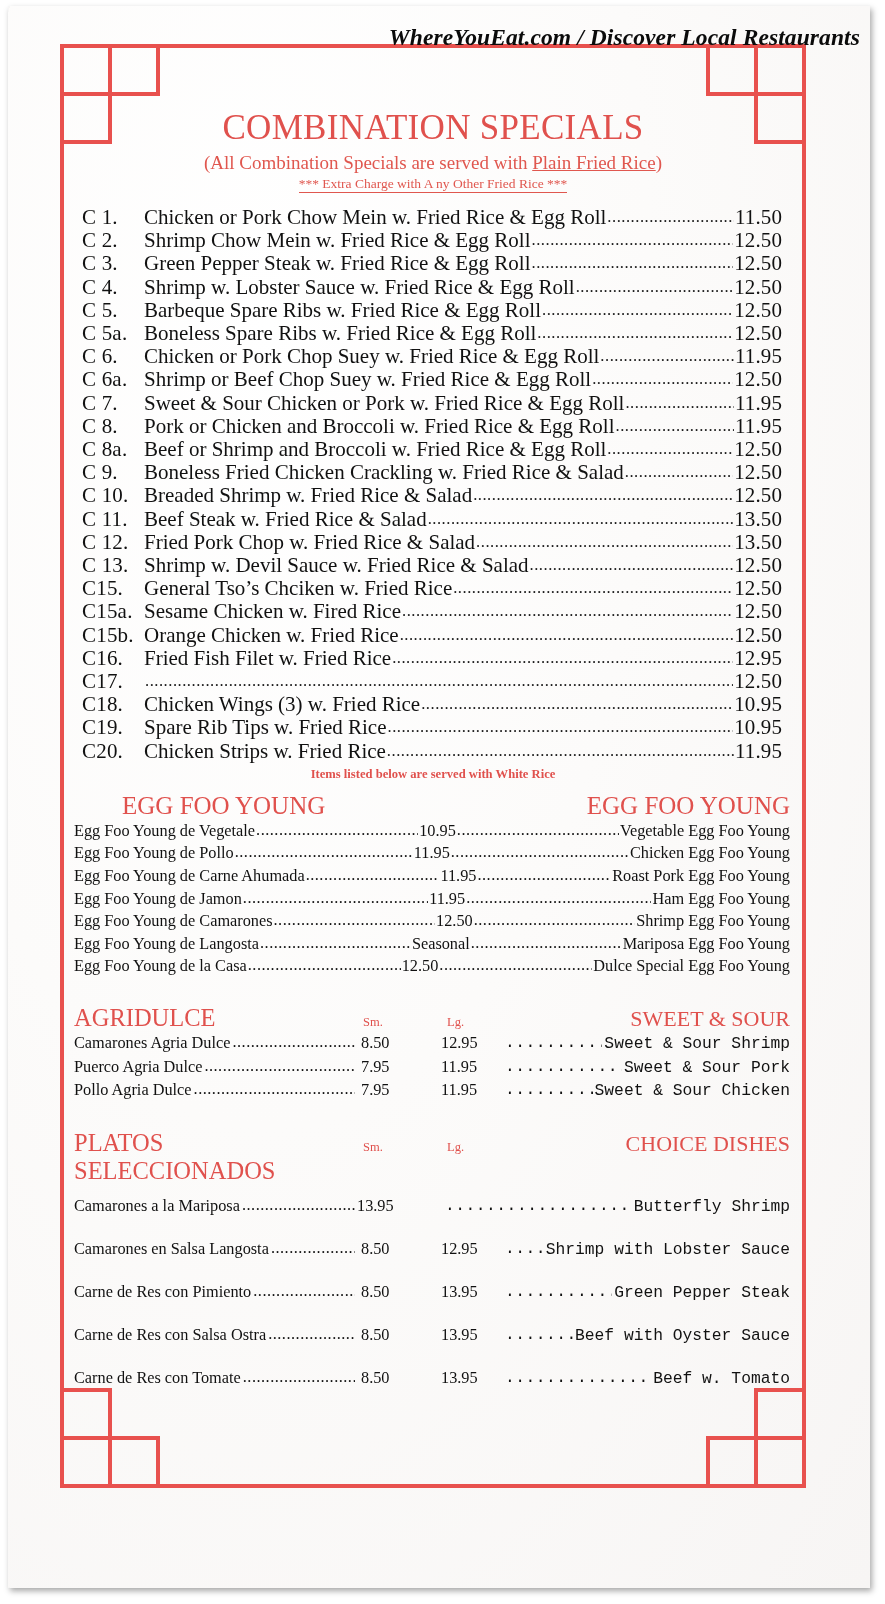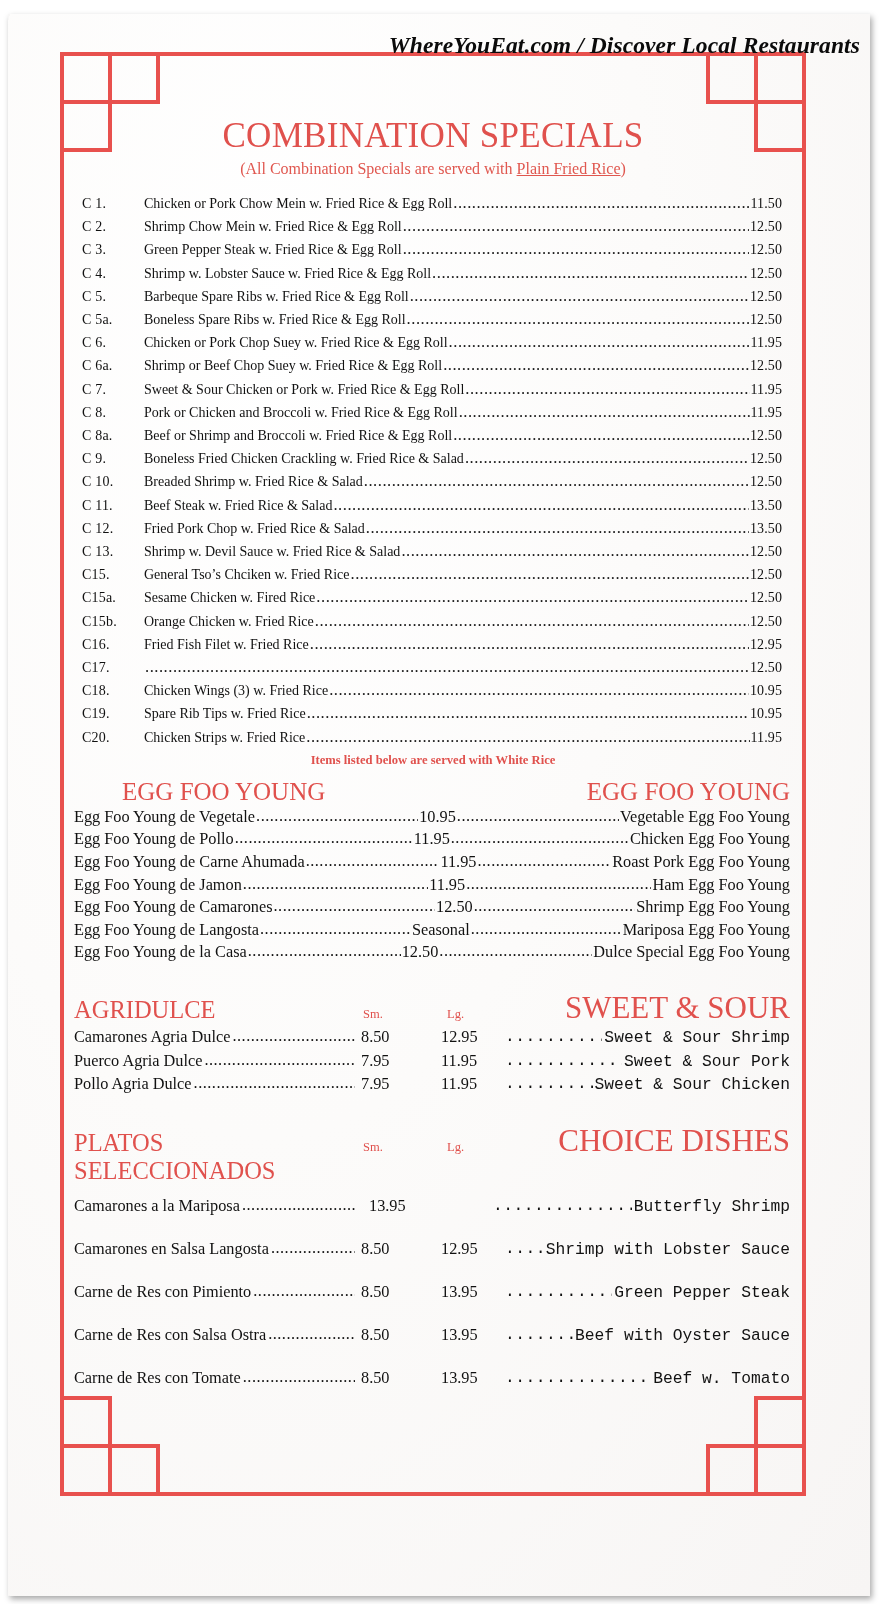--- a/index.html
+++ b/index.html
@@ -6,21 +6,21 @@
   body{
     width:885px;height:1604px;
     background:#ffffff;
     font-family:"Liberation Serif", serif;
     overflow:hidden;
     position:relative;
   }
   
   #page{
     position:absolute;
-    left:8px; top:14px;
+    left:8px; top:6px;
     width:862px; height:1582px;
     background:
       radial-gradient(ellipse at 30% 20%, #ffffff 0%, #fcfbfa 45%, #f7f5f4 100%);
     box-shadow:2px 3px 6px rgba(0,0,0,.35);
     overflow:hidden;
   }
   #paper-noise{
     position:absolute;inset:0;
     background:
       linear-gradient(105deg, rgba(0,0,0,.018) 0 2px, rgba(0,0,0,0) 2px 9px),
@@ -61,21 +61,21 @@
     font-size:35px;
     letter-spacing:.3px;
     font-weight:normal;
     margin:0;
     padding-top:64px;
     font-family:"Liberation Serif", serif;
   }
   .sec-sub{
     text-align:center;
     color:#e0574f;
-    font-size:16px;
+    font-size:19px;
     margin-top:4px;
     font-family:"Liberation Serif", serif;
   }
   .sec-sub u{text-decoration:underline;}
   .sec-sub2{
     text-align:center;
     color:#e0574f;
     font-size:13.5px;
     margin-top:2px;
     font-family:"Liberation Serif", serif;
@@ -84,21 +84,21 @@
 
   
   #combo-list{
     margin:14px 0 0 0;
     padding:0 24px 0 22px;
     list-style:none;
   }
   .combo-row{
     display:flex;
     align-items:flex-start;
-    font-size:14px;
+    font-size:21px;
     line-height:23.2px;
     color:#111;
     white-space:nowrap;
   }
   .combo-code{
     width:62px;
     flex:0 0 62px;
     letter-spacing:.2px;
   }
   .combo-name{flex:0 0 auto;}
@@ -206,21 +206,21 @@
   .grid-row .c-en .nm{flex:0 0 auto;}
 
   .head-row{
     display:grid;
     grid-template-columns:283px 62px 22px 62px 1fr;
     align-items:baseline;
     color:#e0514d;
   }
   .head-row .h-left{font-size:24.5px;}
   .head-row .h-sm,.head-row .h-lg{font-size:12.5px;padding-left:6px;}
-  .head-row .h-right{font-size:31px;text-align:right;}
+  .head-row .h-right{font-size:22px;text-align:right;}
 
   .platos .grid-row{
     grid-template-columns:283px 62px 22px 62px 1fr;
     line-height:42px;
     font-size:16.3px;
   }
 </style>
 </head>
 <body>
 
@@ -252,20 +252,23 @@
     </svg>
   </div>
 
   <div id="site-header">WhereYouEat.com / Discover Local Restaurants</div>
 
   <div id="content">
 
     <h1 class="sec-title">COMBINATION SPECIALS</h1>
     <div class="sec-sub">
       <span>(All Combination Specials are served with </span><u>Plain Fried Rice</u><span>)</span>
+    </div>
+    <div class="sec-sub2">
+      <span>*** Extra Charge with A ny Other Fried Rice ***</span>
     </div>
 
     <ul id="combo-list">
         <li class="combo-row">
           <span class="combo-code">C 1.</span>
           <span class="combo-name">Chicken or Pork Chow Mein w. Fried Rice &amp; Egg Roll</span>
           <span class="dots"></span>
           <span class="combo-price">11.50</span>
         </li>
         <li class="combo-row">
@@ -521,21 +524,21 @@
 
     <div class="bi-section platos" style="margin-top:26px;">
       <div class="head-row">
         <span class="h-left">PLATOS SELECCIONADOS</span>
         <span class="h-sm">Sm.</span>
         <span></span>
         <span class="h-lg">Lg.</span>
         <span class="h-right">CHOICE DISHES</span>
       </div>
       <div id="platos-rows">
-          <div class="grid-row" style="grid-template-columns: 283px 62px 22px 62px 1fr; gap: 12px;">
+          <div class="grid-row" style="grid-template-columns: 283px 62px 22px 62px 1fr;">
             <span class="c-es">
               <span class="nm">Camarones a la Mariposa</span>
               <span class="dd"></span>
             </span>
             <span class="c-sm" style="padding-left: 0px;">13.95</span>
             <span></span>
             <span class="c-lg"></span>
             <span class="c-en" style="margin-left: -60px;">
               <span class="dd"></span>
               <span class="nm">Butterfly Shrimp</span>

